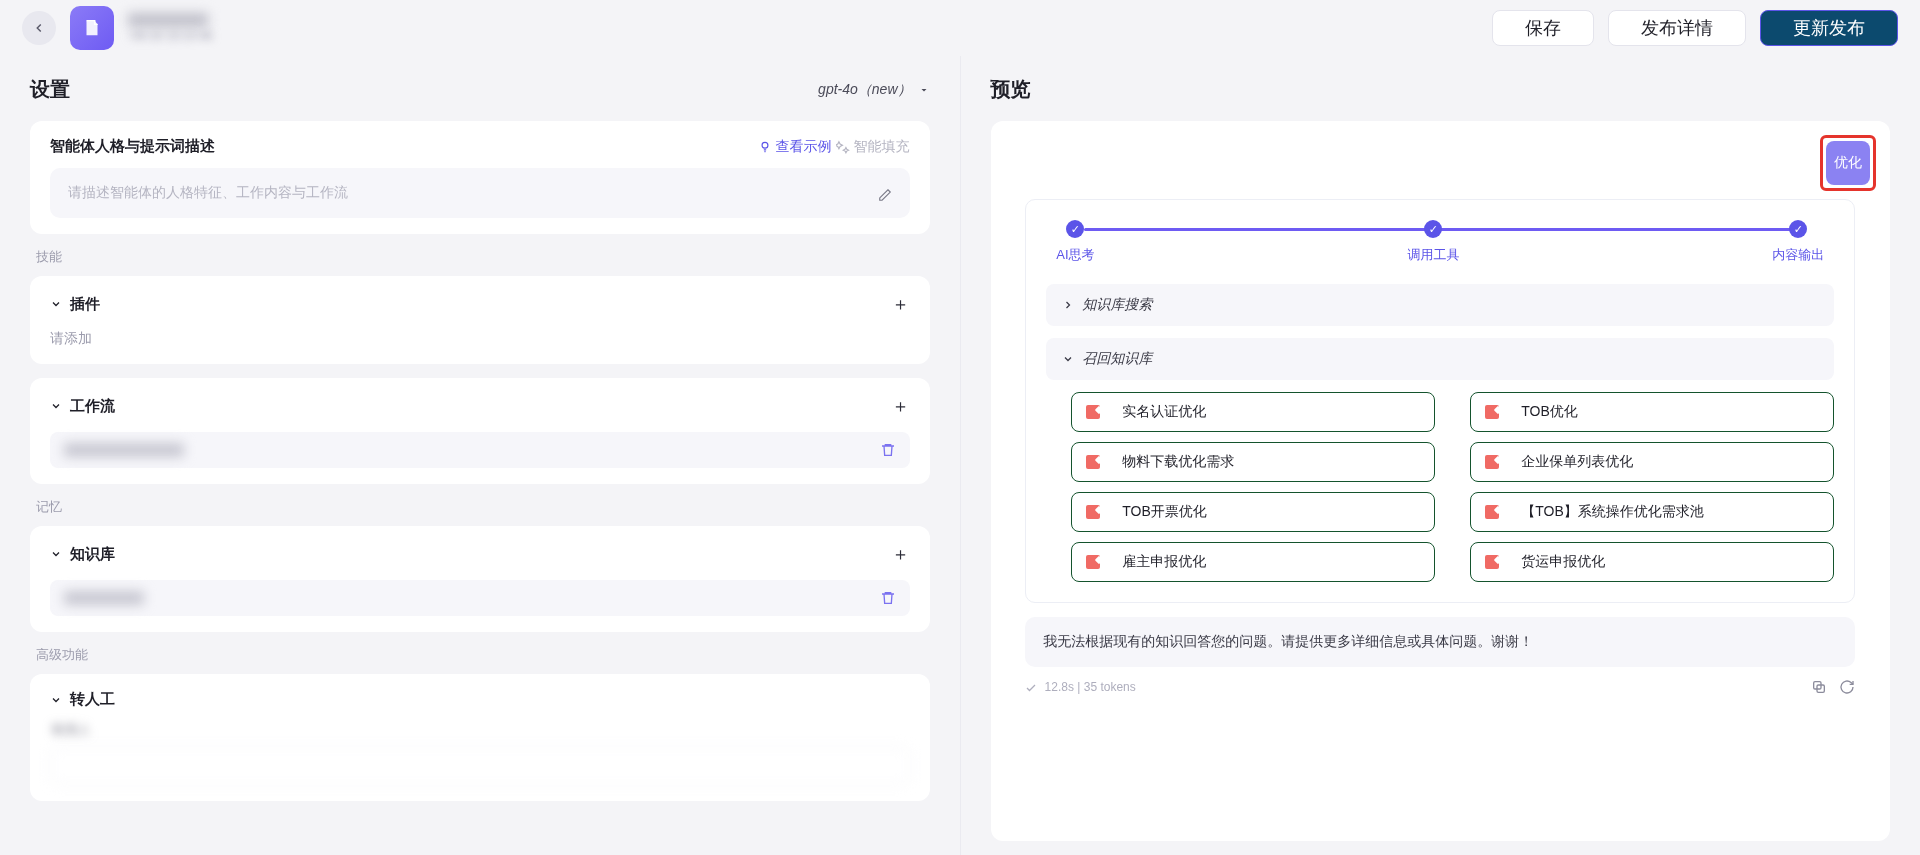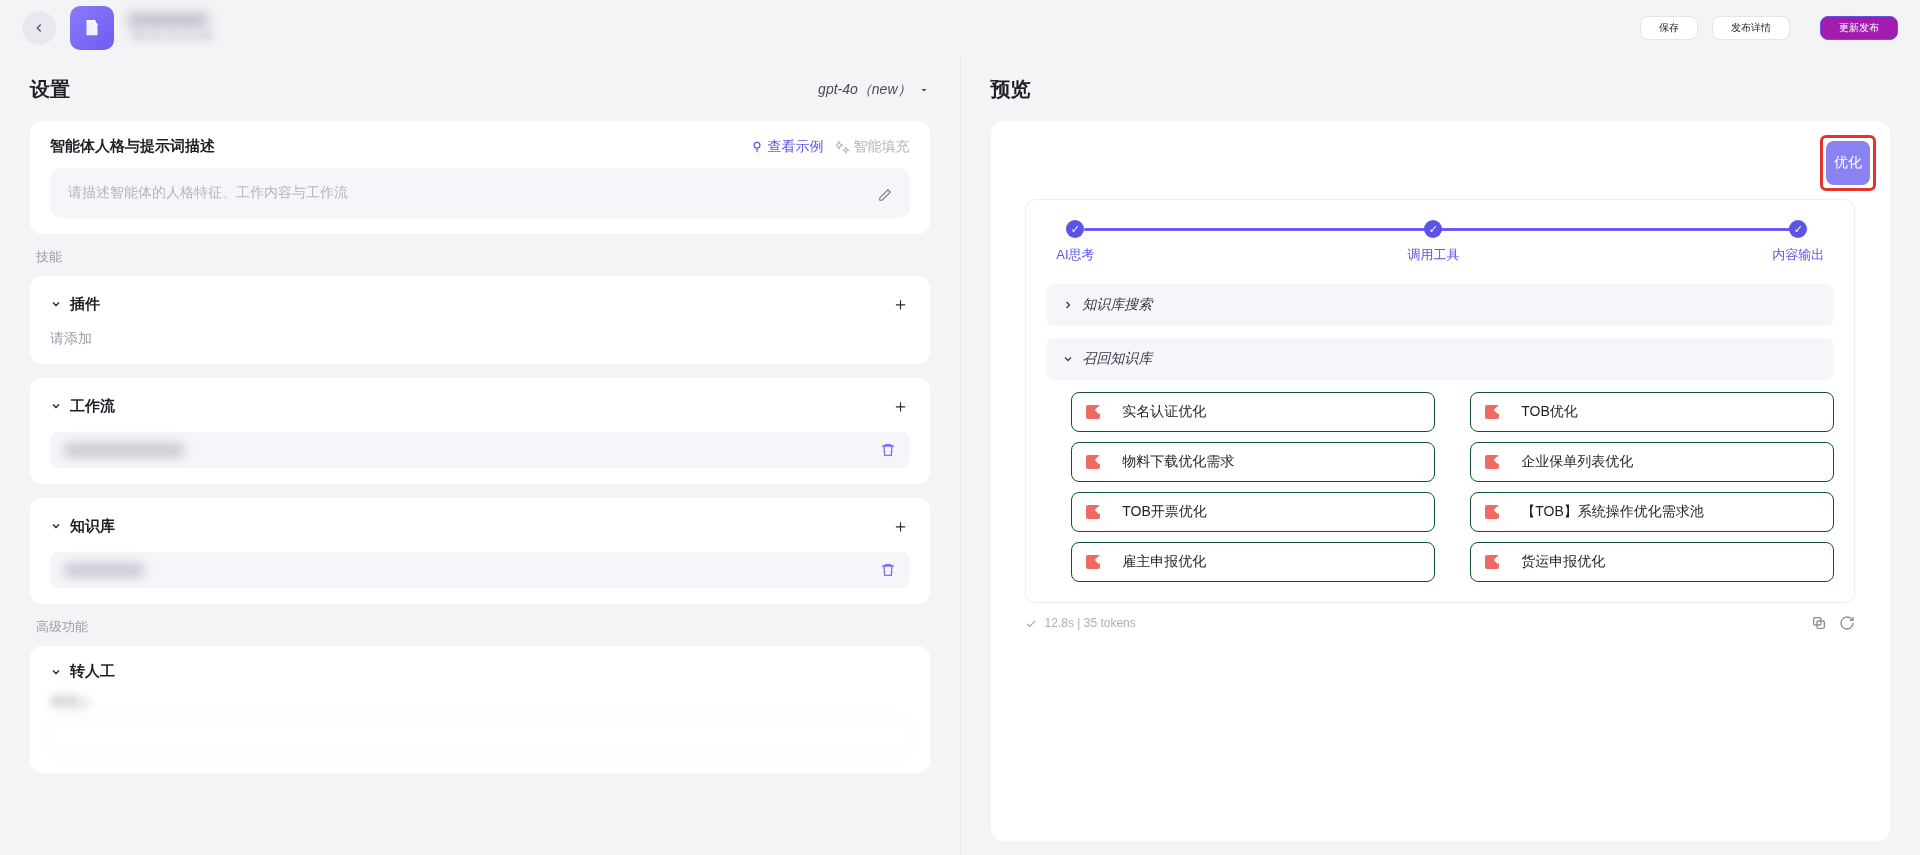--- a/index.html
+++ b/index.html
@@ -6,31 +6,31 @@
 body { background:#f4f4f7; color:#1f1f28; font-size:14px; overflow:hidden; }
 .app { width:1920px; height:855px; background:#f4f4f7; display:flex; flex-direction:column; transform-origin:top left; }
 .header { height:56px; display:flex; align-items:center; padding:0 22px; gap:14px; }
 .back-btn { width:34px; height:34px; border-radius:50%; background:#e8e8ef; display:flex; align-items:center; justify-content:center; cursor:pointer; color:#5a5a6a; }
 .app-icon { width:44px; height:44px; border-radius:10px; background:linear-gradient(135deg,#8b7bf7,#6e5bf3); display:flex; align-items:center; justify-content:center; }
 .app-icon svg { width:22px; height:22px; }
 .title-block { display:flex; flex-direction:column; }
 .app-title-row { display:flex; align-items:center; gap:6px; font-weight:600; }
 .app-sub { font-size:12px; color:#9c9cad; margin-top:2px; filter:blur(4px); }
 .header-spacer { flex:1; }
-.btn { height:24px; padding:0 18px; border-radius:8px; font-size:10px; display:flex; align-items:center; justify-content:center; cursor:pointer; border:1px solid #e4e4ec; background:#fff; }
-.btn.primary { background:#a21caf; color:#fff; border-color:#5b54e8;margin-left:16px; }
+.btn { height:36px; padding:0 32px; border-radius:8px; font-size:18px; display:flex; align-items:center; justify-content:center; cursor:pointer; border:1px solid #e4e4ec; background:#fff; }
+.btn.primary { background:#0c4a6e; color:#fff; border-color:#5b54e8; }
 .body { flex:1; display:flex; overflow:hidden; }
 .left-pane, .right-pane { flex:1; padding:20px 30px; overflow-y:auto; }
 .left-pane { border-right:1px solid #eaeaf0; }
 .pane-head { display:flex; justify-content:space-between; align-items:center; margin-bottom:18px; }
 .pane-title { font-size:20px; font-weight:600; }
 .model-select { display:flex; align-items:center; gap:6px; color:#4a4a58; font-size:14px; cursor:pointer;font-style:italic; }
 .card { background:#fff; border-radius:12px; padding:16px 20px; margin-bottom:14px; }
 .card-head { display:flex; justify-content:space-between; align-items:center; font-size:15px; font-weight:600; }
-.card-actions { display:flex; gap:12px; font-size:14px; font-weight:400; }
+.card-actions { display:flex; gap:4px; font-size:14px; font-weight:400; }
 .link-action { color:#5b54e8; display:flex; align-items:center; gap:4px; cursor:pointer; }
 .muted-action { color:#b5b5c2; display:flex; align-items:center; gap:4px; cursor:pointer;text-align:right; }
 .desc-input { background:#f6f6fa; border-radius:10px; padding:16px 18px; margin-top:12px; color:#b5b5c2; font-size:14px; display:flex; justify-content:space-between; align-items:flex-end; }
 .section-label { font-size:13px; color:#9c9cad; margin:6px 6px 10px 6px; }
 .collapsible { display:flex; align-items:center; gap:8px; font-size:15px; font-weight:600; }
 .plus-btn { font-size:18px; font-weight:400; cursor:pointer; color:#2c2c38; }
 .card-body { margin-top:14px; }
 .empty-text { color:#9c9cad; font-size:14px; }
 .item-row { background:#f6f6fa; border-radius:8px; padding:10px 14px; display:flex; justify-content:space-between; align-items:center; font-size:14px; color:#9c9cad; }
 .item-blur { filter:blur(6px); color:#7a7a8a; }
@@ -157,20 +157,21 @@
             <span class="item-blur" style="min-width:120px; height:14px; background:#c7c7d1; border-radius:2px;"></span>
             <span class="trash-icon">
               <svg width="16" height="16" viewBox="0 0 24 24" fill="none" stroke="currentColor" stroke-width="2">
                   <path d="M3 6h18M8 6V4h8v2M6 6l1 14h10l1-14"></path>
                 </svg>
             </span>
           </div>
         </div>
       </div>
 
+      <div class="section-label">记忆</div>
 
       <div class="card">
         <div class="card-head">
           <div class="collapsible">
             <svg width="12" height="12" viewBox="0 0 24 24" fill="none" stroke="currentColor" stroke-width="2.5">
                 <polyline points="6 9 12 15 18 9"></polyline>
               </svg>
             <span>知识库</span>
           </div>
           <span class="plus-btn">＋</span>
@@ -273,20 +274,21 @@
                 <span class="kb-icon"></span>
                 <span>雇主申报优化</span>
               </div>
             <div class="kb-item">
                 <span class="kb-icon"></span>
                 <span>货运申报优化</span>
               </div>
           </div>
         </div>
 
+        <div class="reply-block">我无法根据现有的知识回答您的问题。请提供更多详细信息或具体问题。谢谢！</div>
 
         <div class="meta-row">
           <span>
             <svg style="display:inline; vertical-align:middle; margin-right:4px;" width="12" height="12" viewBox="0 0 24 24" fill="none" stroke="currentColor" stroke-width="2.5">
                 <polyline points="20 6 9 17 4 12"></polyline>
               </svg>
             <span>12.8s  |  35 tokens</span>
           </span>
           <div class="meta-icons">
             <span>

